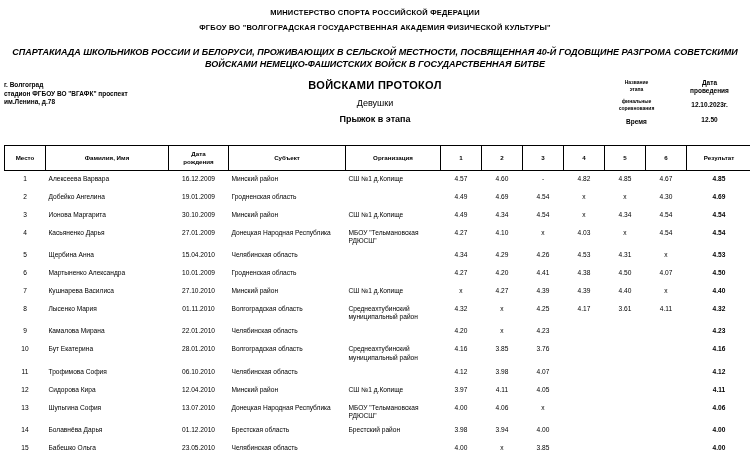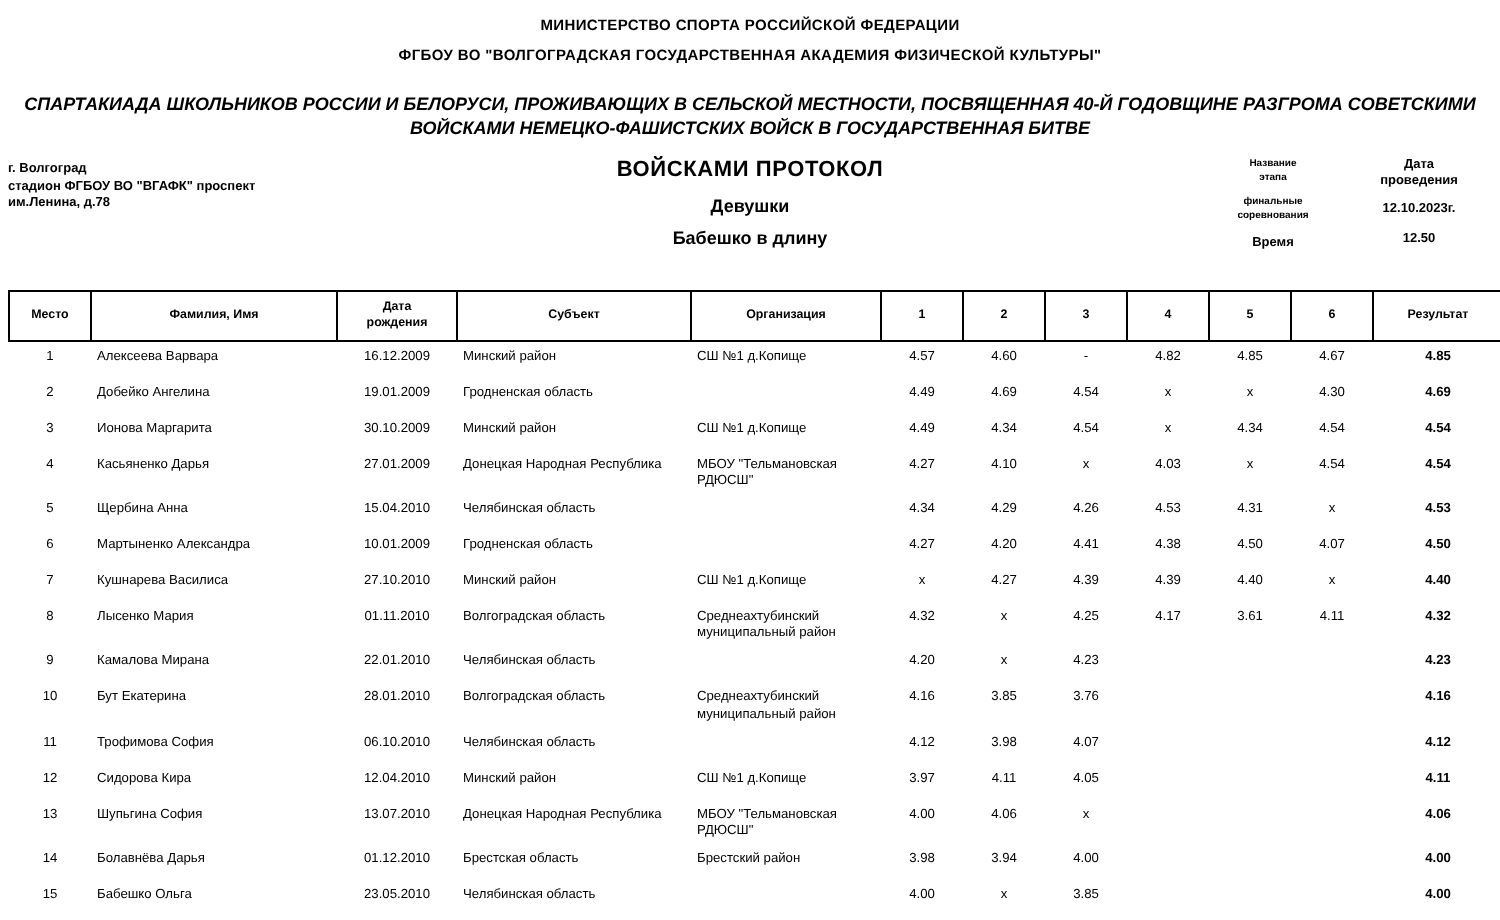--- a/index.html
+++ b/index.html
@@ -34,21 +34,21 @@
     margin-top:7px;
   }
   .venue{
     position:absolute;left:4px;top:4px;width:160px;
     font-size:6.5px;font-weight:bold;line-height:8.6px;
   }
   .title-c{
     position:absolute;left:250px;top:2px;width:250px;text-align:center;
   }
   .title-c .t1{font-size:11px;font-weight:bold;letter-spacing:.3px;}
-  .title-c .t2{font-size:9px;font-weight:bold;padding-top:7px;}
+  .title-c .t2{font-size:9px;font-weight:normal;padding-top:7px;}
   .title-c .t3{font-size:9px;font-weight:bold;padding-top:6px;}
 
   .rmeta{
     position:absolute;right:4px;top:2px;width:146px;
     display:flex;
   }
   .rmeta .col{flex:1;text-align:center;}
   .rmeta .cap{font-size:5px;font-weight:bold;line-height:6.5px;}
   .rmeta .cap2{font-size:6.5px;font-weight:bold;line-height:8px;}
   .rmeta .sm{font-size:5px;font-weight:bold;line-height:6.5px;padding-top:6px;}
@@ -108,21 +108,21 @@
 
     <div class="venue">
       <div>г. Волгоград</div>
       <div>стадион ФГБОУ ВО "ВГАФК" проспект</div>
       <div>им.Ленина, д.78</div>
     </div>
 
     <div class="title-c">
       <div class="t1">ВОЙСКАМИ ПРОТОКОЛ</div>
       <div class="t2">Девушки</div>
-      <div class="t3">Бабешко в длину</div>
+      <div class="t3">Прыжок в этапа</div>
     </div>
 
     <div class="rmeta">
       <div class="col">
         <div class="cap">Название</div>
         <div class="cap">этапа</div>
         <div class="sm">финальные</div>
         <div class="cap">соревнования</div>
         <div class="lbl3">Время</div>
       </div>

